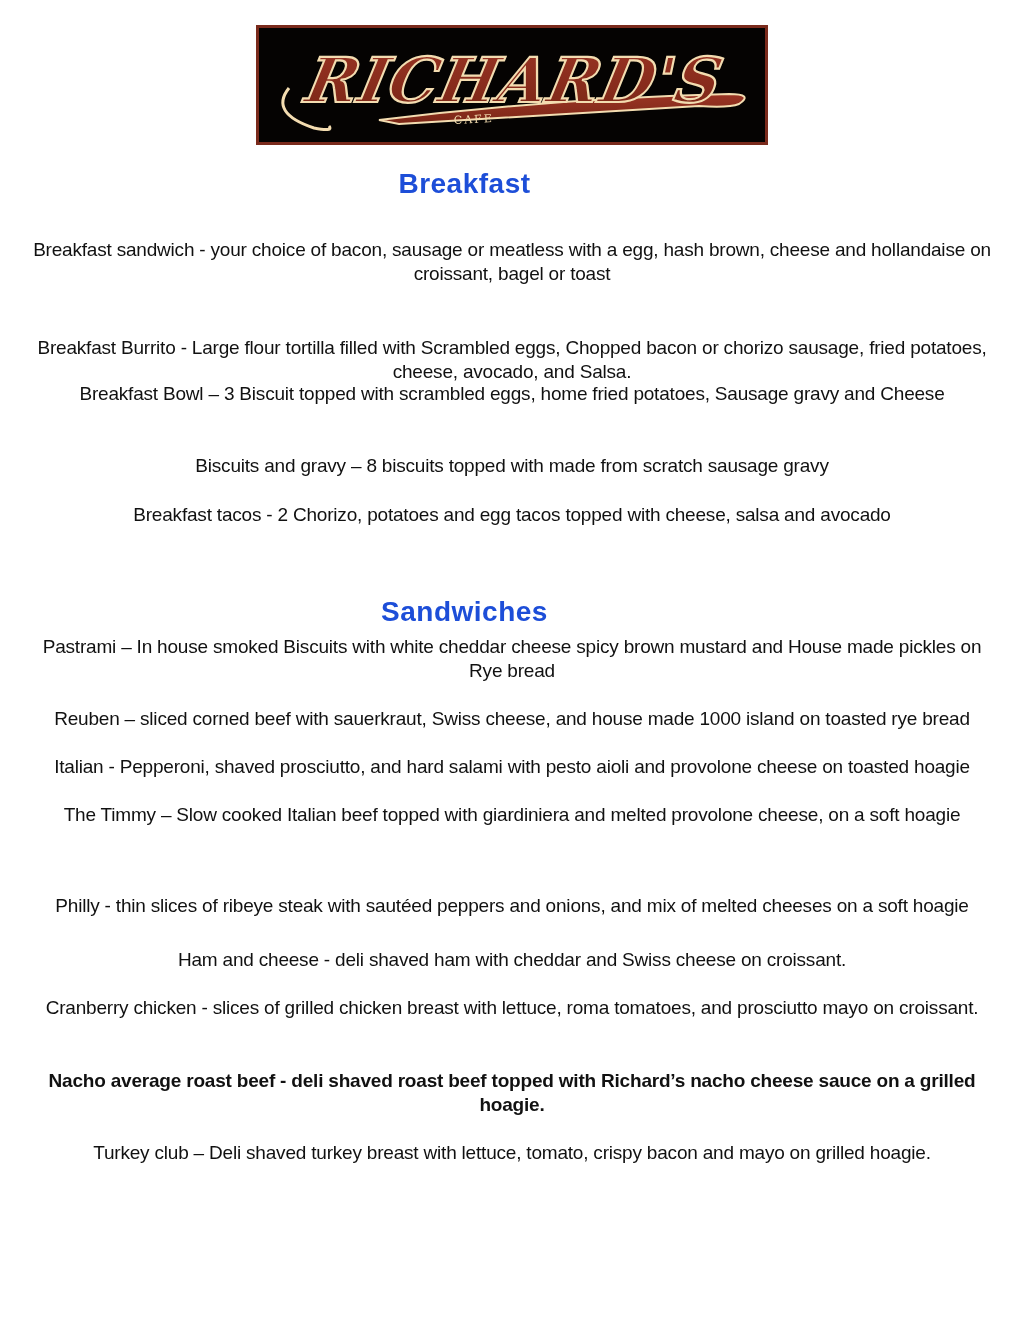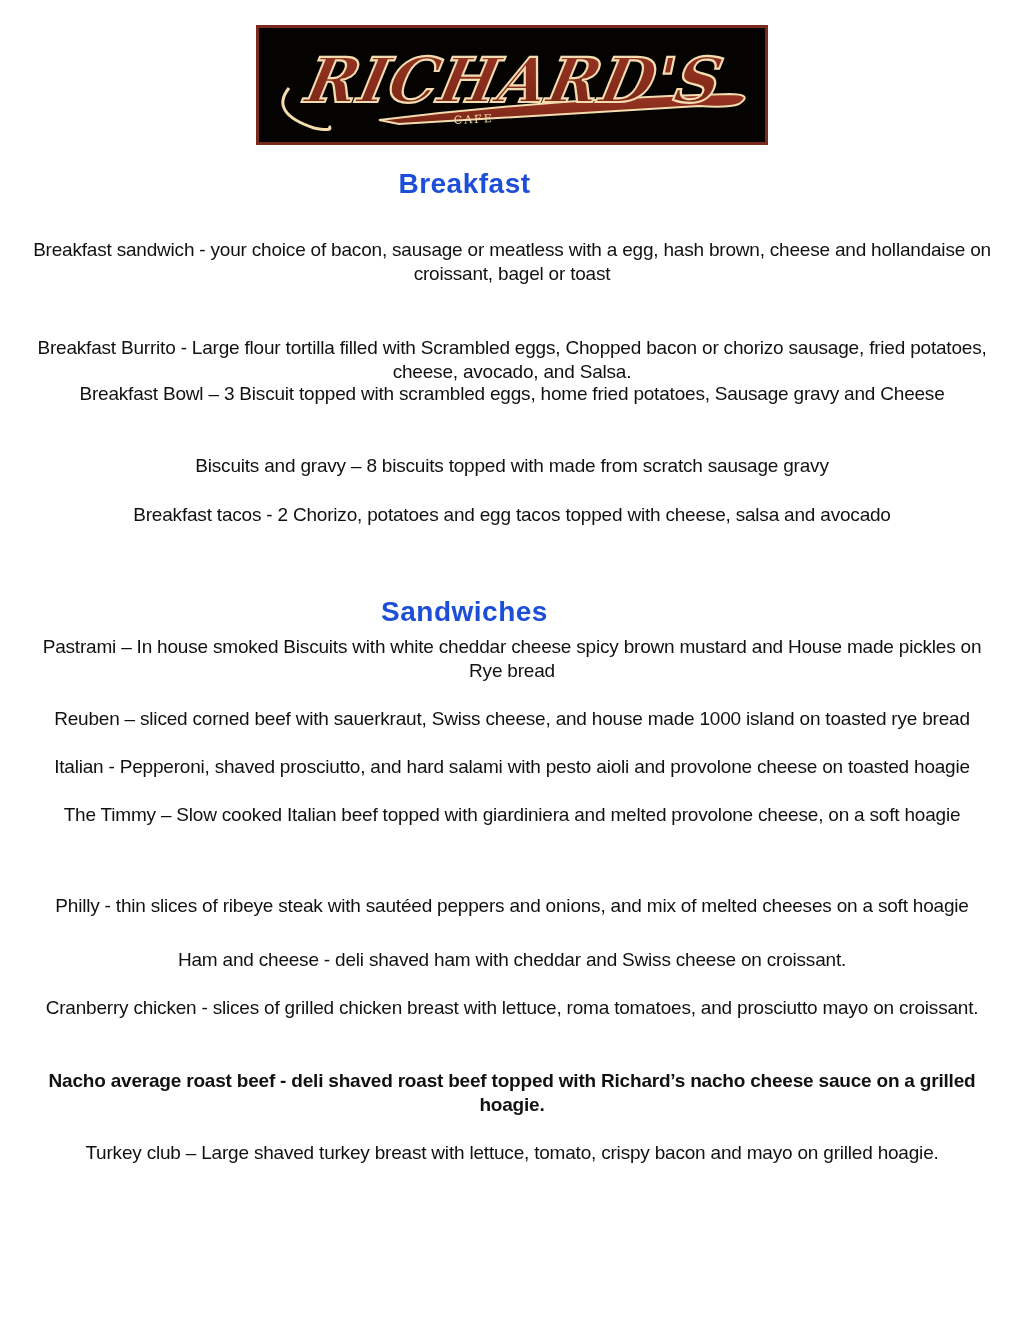--- a/index.html
+++ b/index.html
@@ -55,13 +55,13 @@
 <div class="section-title" style="top:596px;">Sandwiches</div>
 
 <div class="item" style="top:635px;">Pastrami – In house smoked Biscuits with white cheddar cheese spicy brown mustard and House made pickles on Rye bread</div>
 <div class="item" style="top:707px;">Reuben – sliced corned beef with sauerkraut, Swiss cheese, and house made 1000 island on toasted rye bread</div>
 <div class="item" style="top:755px;">Italian -  Pepperoni, shaved prosciutto, and hard salami with pesto aioli and provolone cheese on toasted hoagie</div>
 <div class="item" style="top:803px;">The Timmy – Slow cooked Italian beef topped with giardiniera and melted provolone cheese, on a soft hoagie</div>
 <div class="item" style="top:876px;margin-top:18px;">Philly -  thin slices of ribeye steak with sautéed peppers and onions, and mix of melted cheeses on a soft hoagie</div>
 <div class="item" style="top:948px;">Ham and cheese -  deli shaved ham with cheddar and Swiss cheese on croissant.</div>
 <div class="item" style="top:996px;">Cranberry chicken -  slices of grilled chicken breast with lettuce, roma tomatoes, and prosciutto mayo on croissant.</div>
 <div class="item" style="top:1069px;font-weight:bold;">Nacho average roast beef - deli shaved roast beef topped with Richard’s nacho cheese sauce on a grilled hoagie.</div>
-<div class="item" style="top:1141px;">Turkey club – Large shaved turkey breast with lettuce, tomato, crispy bacon and mayo on grilled hoagie.</div>
+<div class="item" style="top:1141px;">Turkey club – Deli shaved turkey breast with lettuce, tomato, crispy bacon and mayo on grilled hoagie.</div>
 
 </body></html>

